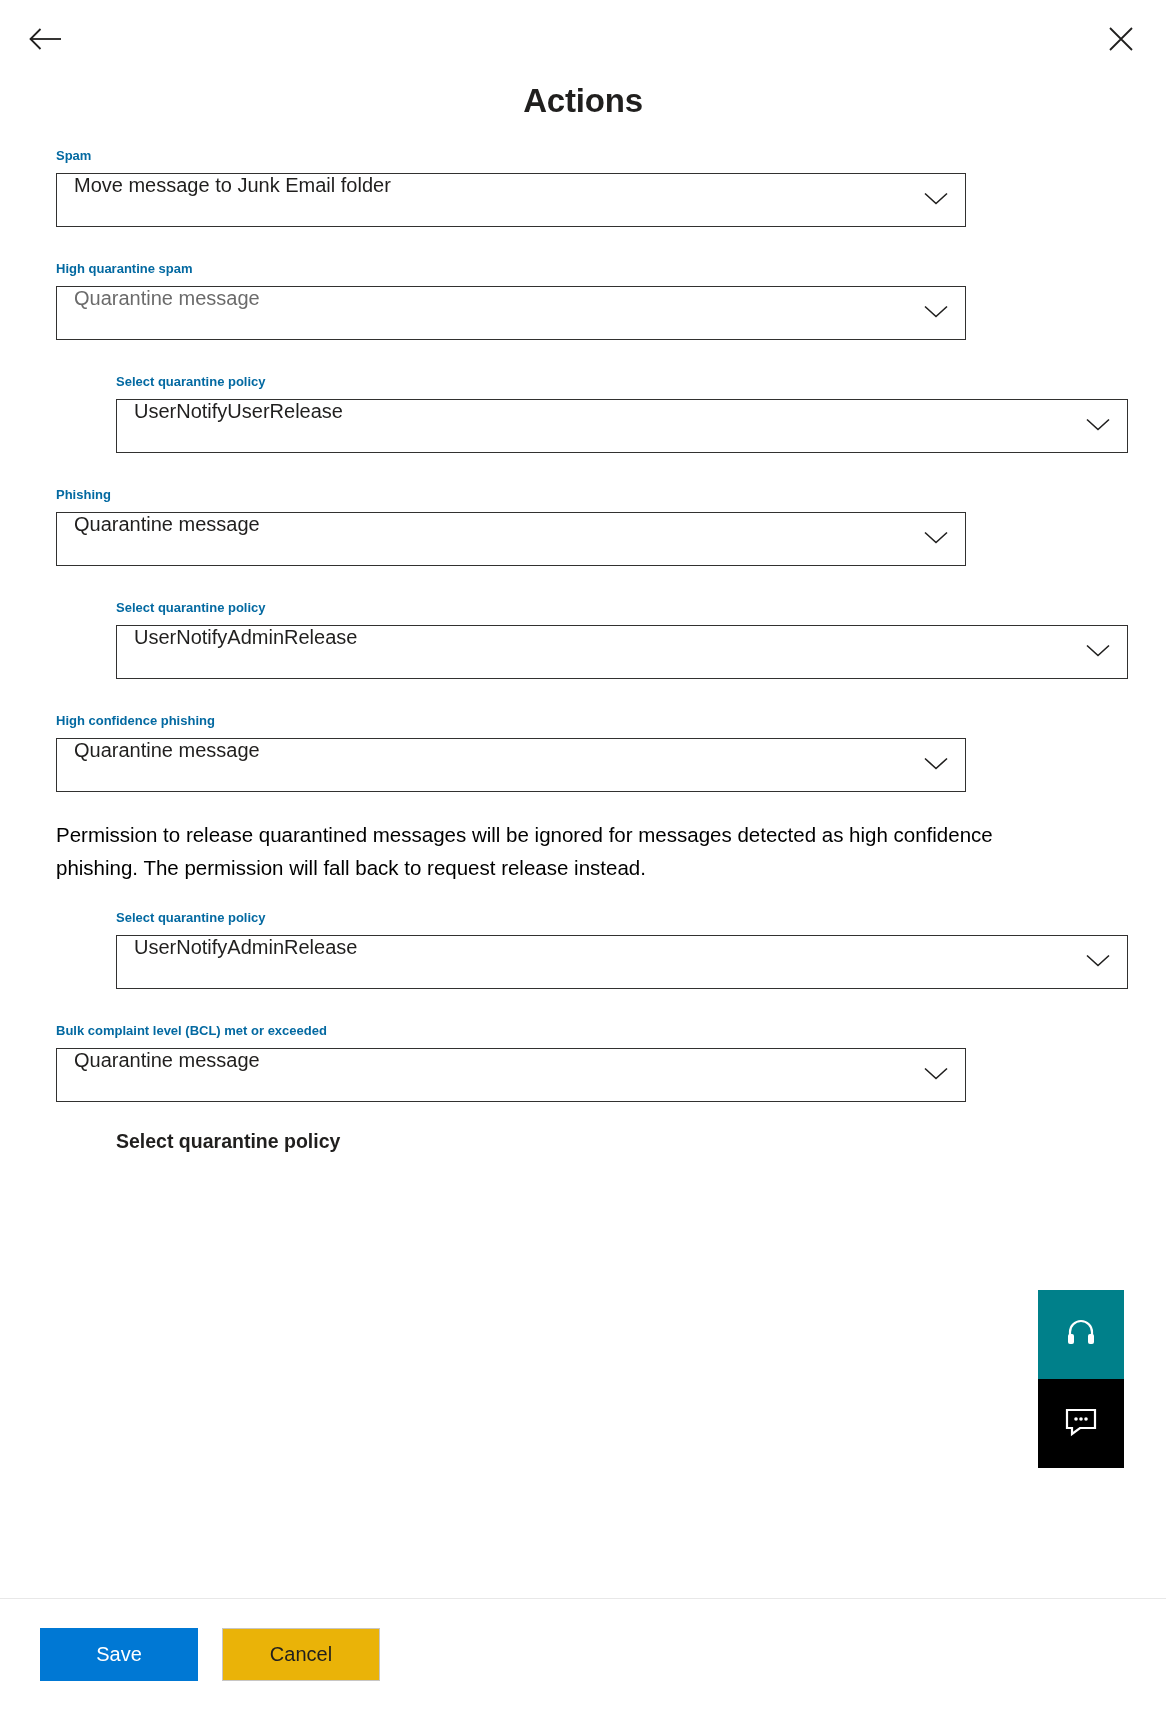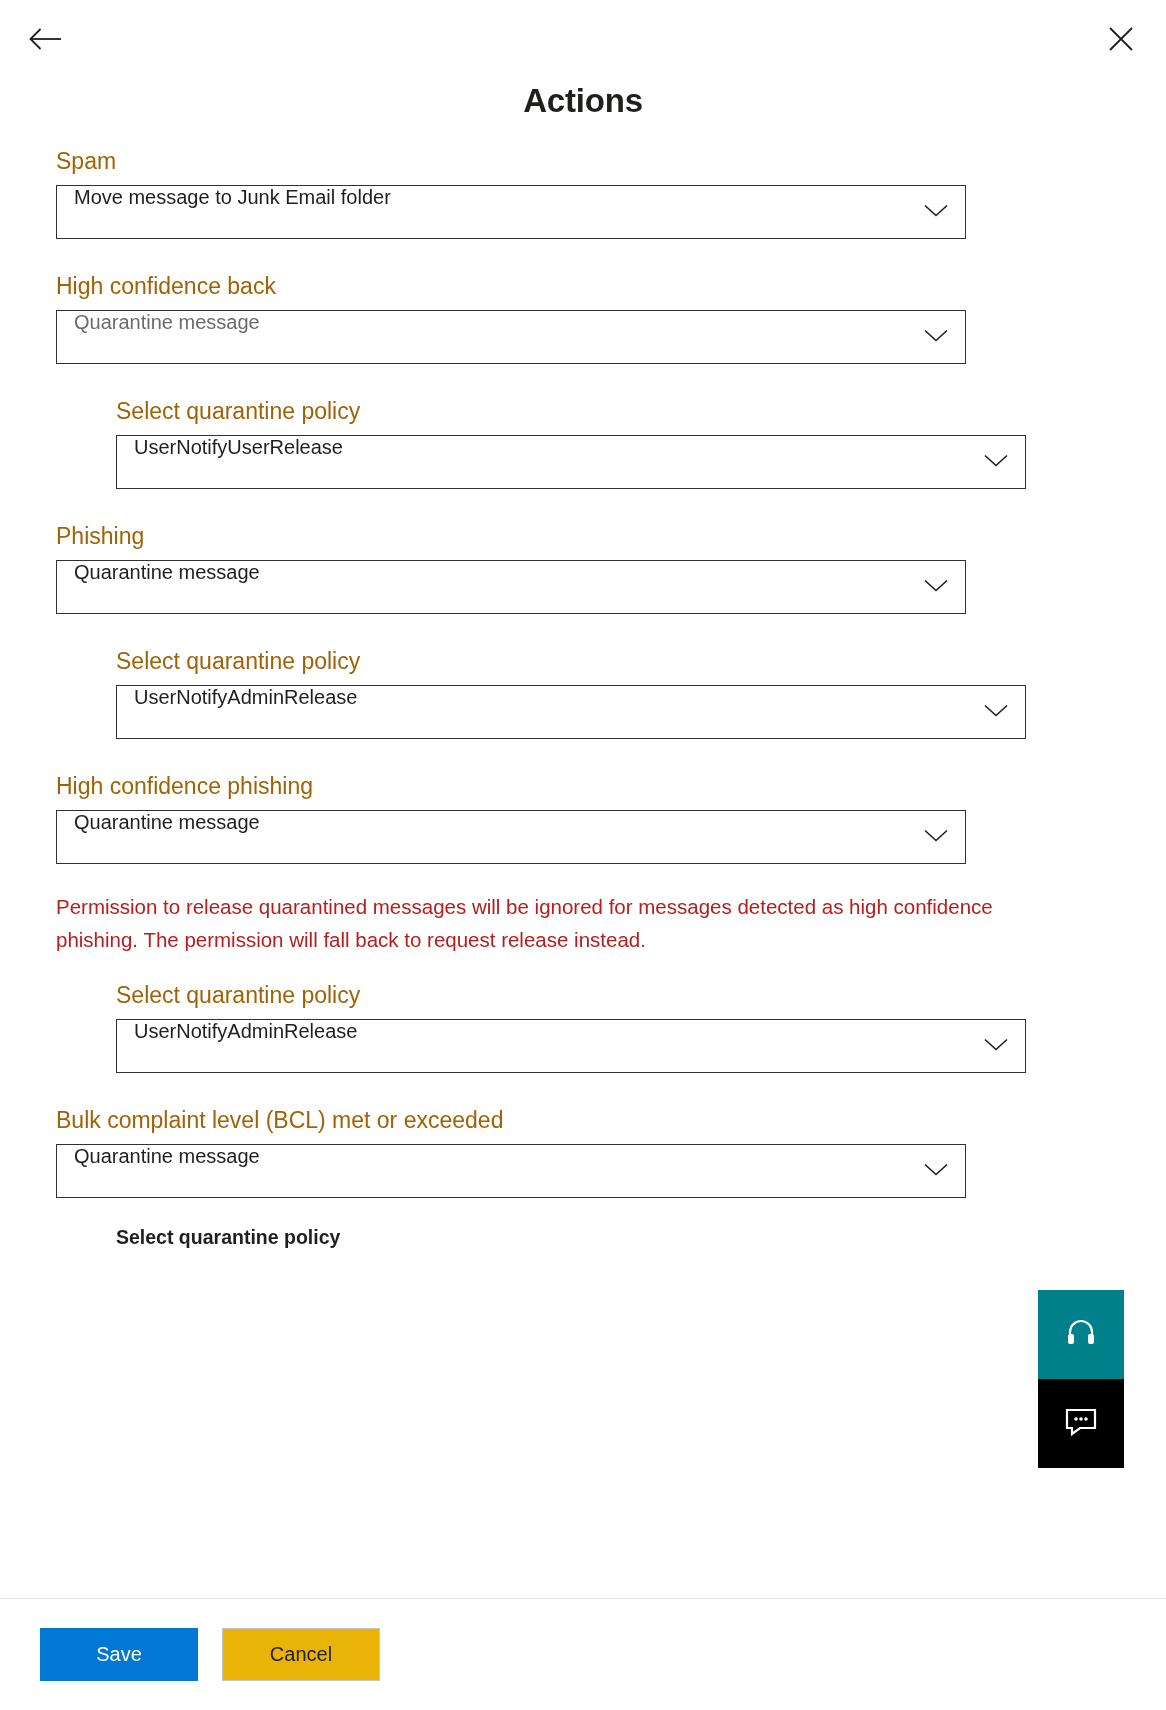--- a/index.html
+++ b/index.html
@@ -64,55 +64,55 @@
   }
   h1.page-title {
     font-size: 33px;
     font-weight: bold;
     margin: 4px 0 28px 0;
     letter-spacing: -0.2px;
     color: #201f1e;
     text-align: center;
   }
   .field-label {
-    font-size: 23px;
-    font-weight: normal;
-    color: #a16207;
+    font-size: 13px;
+    font-weight: bold;
+    color: #0369a1;
     margin-bottom: 10px;
   }
   .field-block { margin-bottom: 34px; }
   .field-block.indent { margin-left: 60px; margin-bottom: 34px; }
 
   .select {
     position: relative;
     width: 910px;
     height: 54px;
     border: 1px solid #323130;
     background: #ffffff;
     display: flex;
     align-items: flex-start;
     padding: 0 44px 0 17px;
     font-size: 20px;
     color: #201f1e;
     cursor: pointer;
   }
-  .select.indent-w { width: 910px; }
+  .select.indent-w { width: 1012px; }
   .select.placeholder-style { color: #6b6b6b; }
   .chev {
     position: absolute;
     right: 16px;
     top: 50%;
     transform: translateY(-50%);
     pointer-events: none;
   }
 
   .note {
     font-size: 20.5px;
     line-height: 1.62;
-    color: #b91c1c;
+    color: #000000;
     width: 975px;
     margin: 0 0 26px 0;
   }
 
   .cut-label {
     font-size: 19.5px;
     font-weight: bold;
     color: #201f1e;
     margin-left: 60px;
   }
@@ -205,21 +205,21 @@
         <span>Move message to Junk Email folder</span>
         <span class="chev">
           <svg width="26" height="16" viewBox="0 0 26 16" aria-hidden="true">
             <path d="M2 3 L13 13 L24 3" fill="none" stroke="#201f1e" stroke-width="1.6"></path>
           </svg>
         </span>
       </div>
     </div>
 
     <div class="field-block">
-      <div class="field-label">High confidence back</div>
+      <div class="field-label">High quarantine spam</div>
       <div class="select placeholder-style">
         <span>Quarantine message</span>
         <span class="chev">
           <svg width="26" height="16" viewBox="0 0 26 16" aria-hidden="true">
             <path d="M2 3 L13 13 L24 3" fill="none" stroke="#201f1e" stroke-width="1.6"></path>
           </svg>
         </span>
       </div>
     </div>
 

